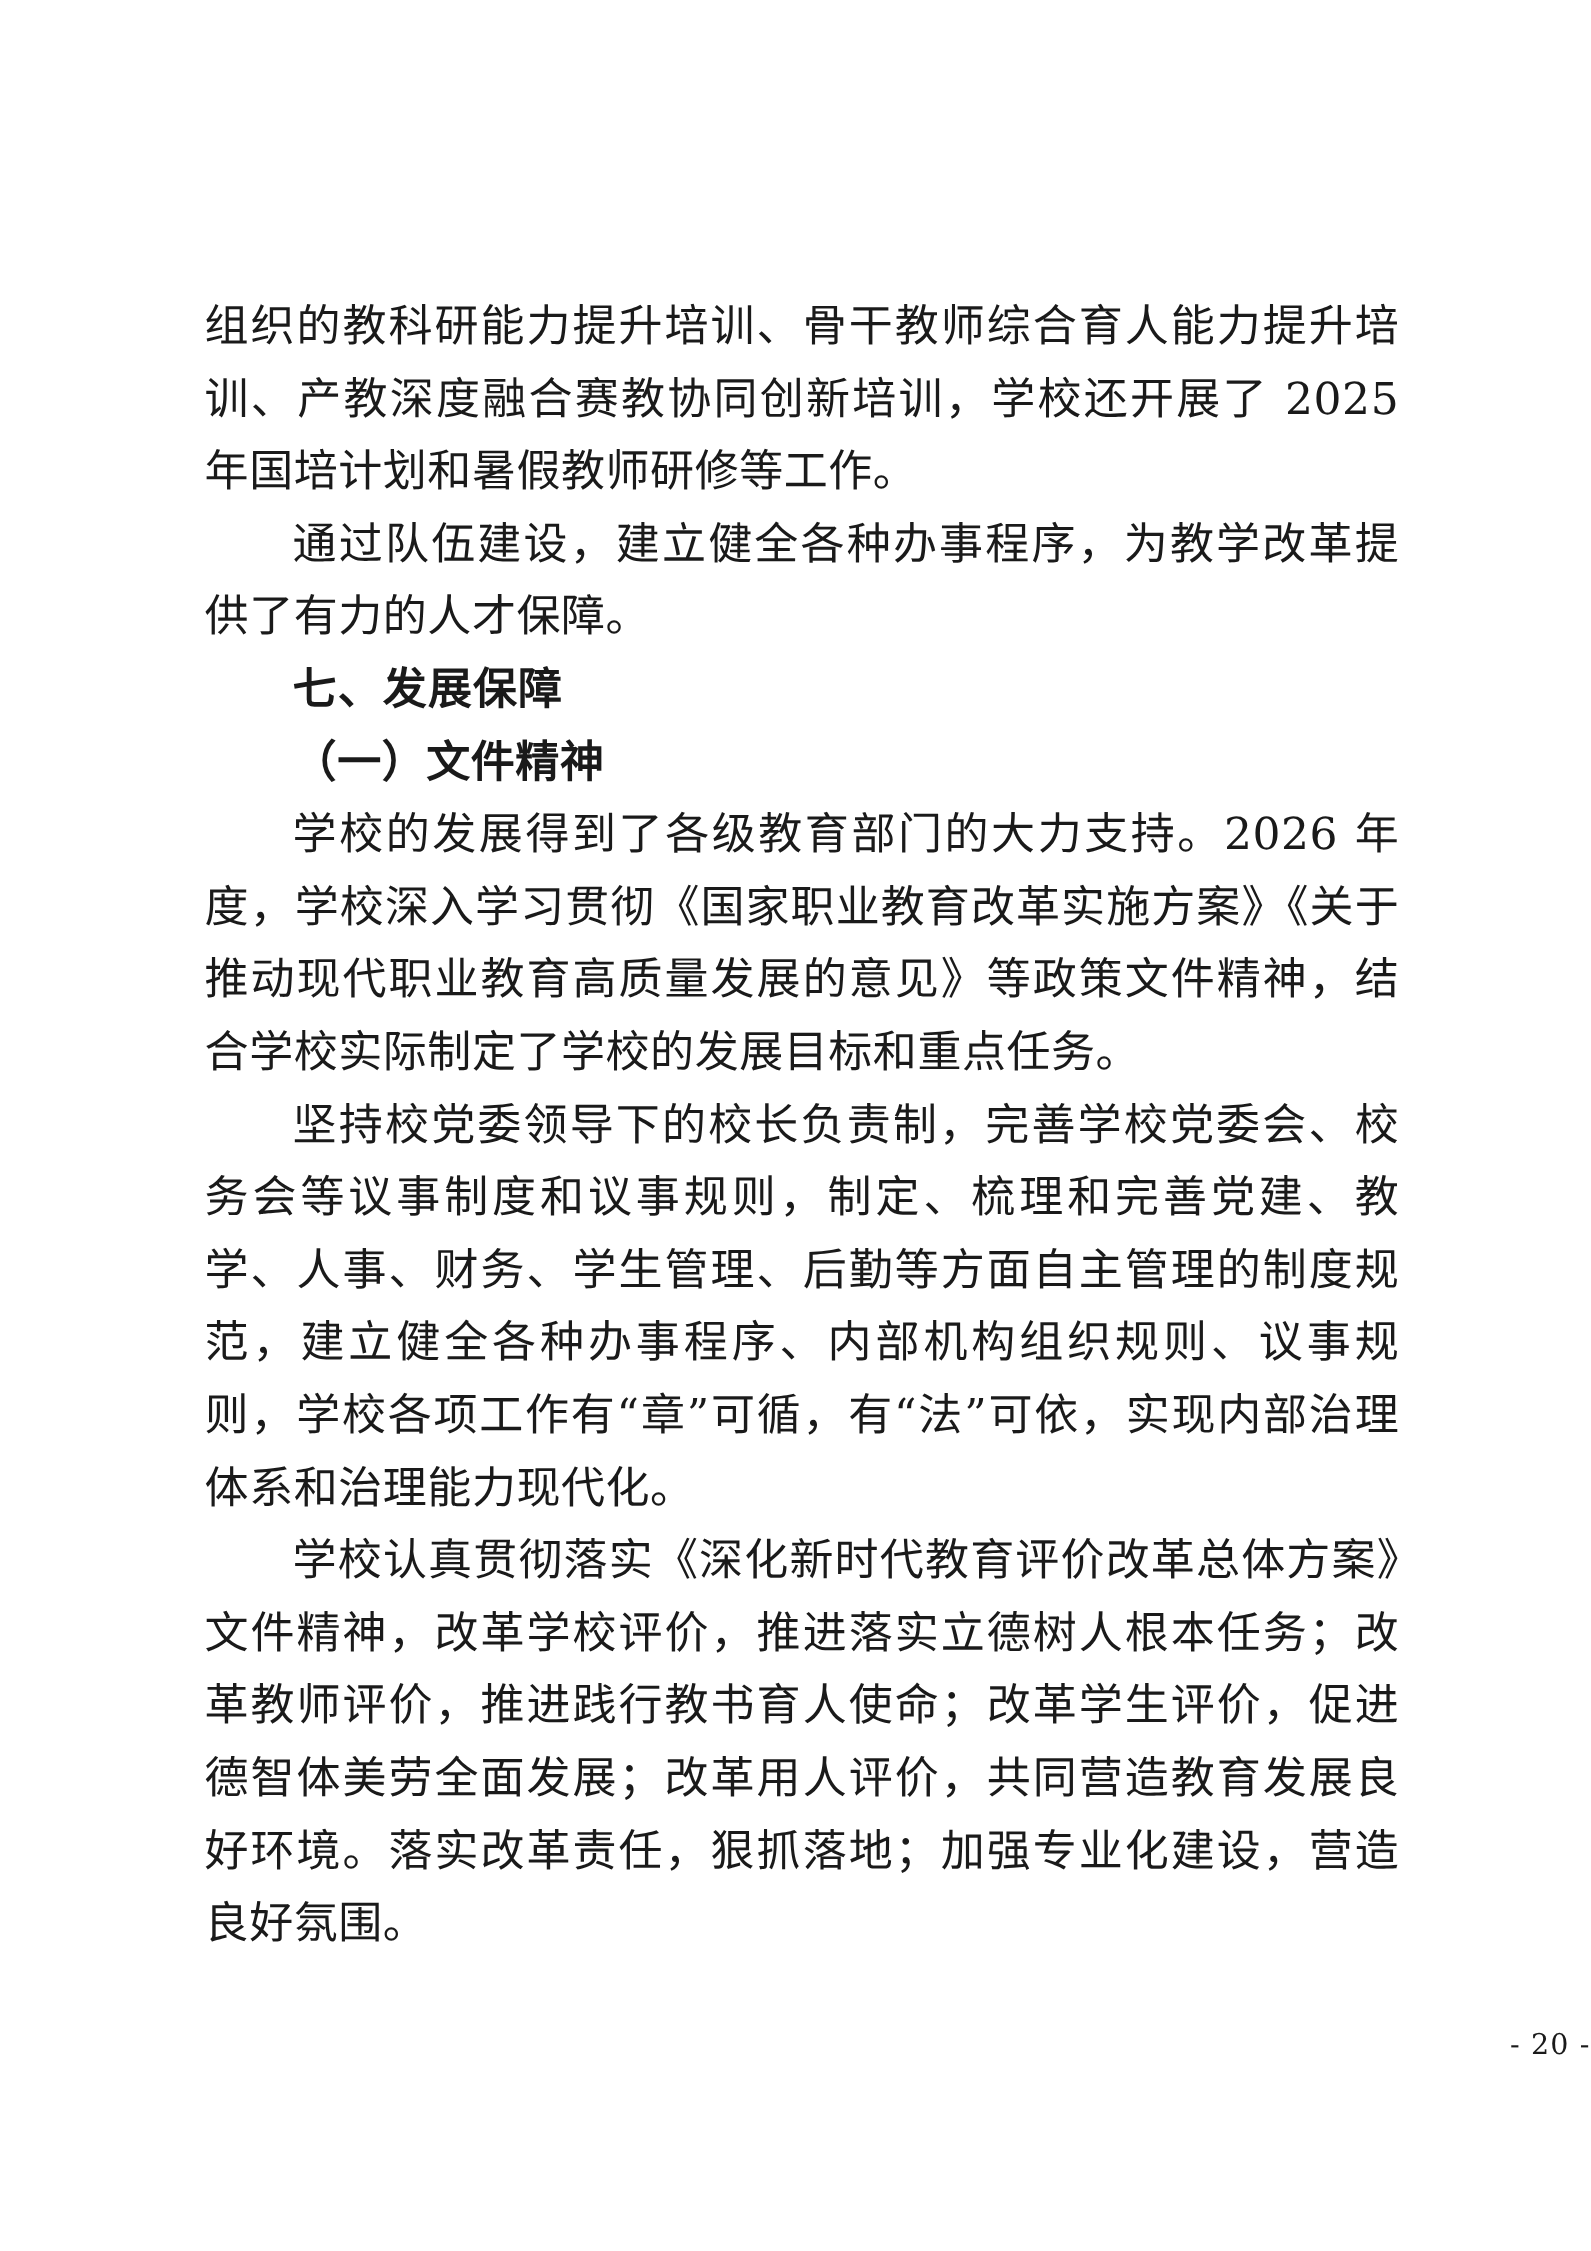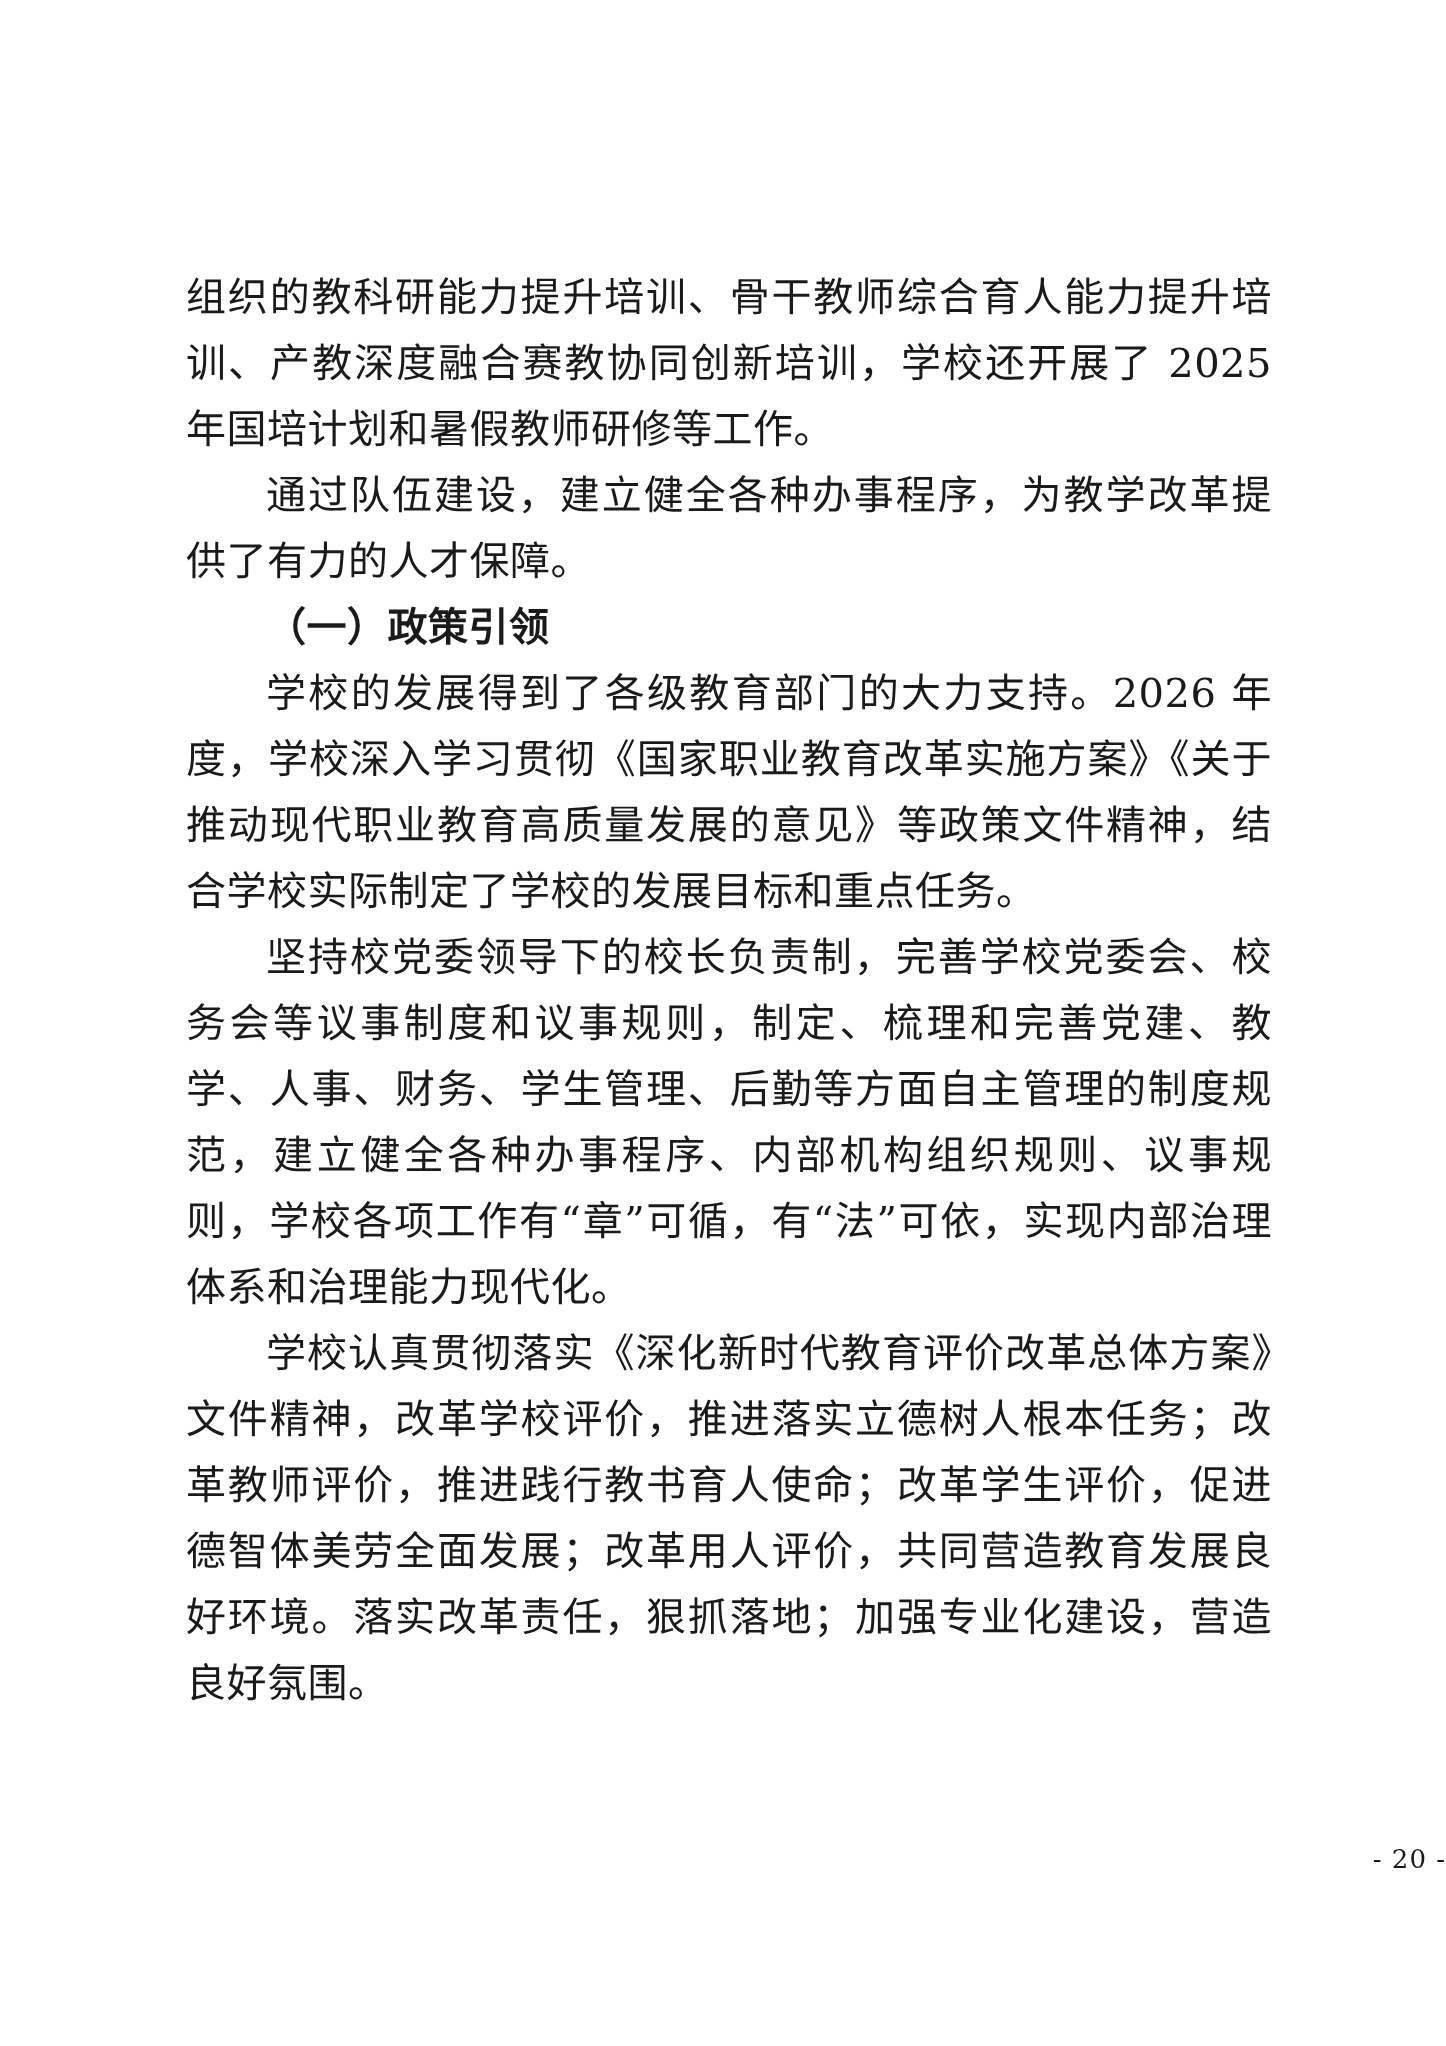--- a/index.html
+++ b/index.html
@@ -76,22 +76,23 @@
 <body>
 
 <div class="page">
 
   <div class="content">
 
     <p class="para">组织的教科研能力提升培训、骨干教师综合育人能力提升培训、产教深度融合赛教协同创新培训，学校还开展了 2025 年国培计划和暑假教师研修等工作。</p>
 
     <p class="para indent">通过队伍建设，建立健全各种办事程序，为教学改革提供了有力的人才保障。</p>
 
+    <p class="heading">七、发展保障</p>
 
-    <p class="subheading">（一）政策引领</p>
+    <p class="subheading">（一）文件精神</p>
 
     <p class="para indent">学校的发展得到了各级教育部门的大力支持。2026 年度，学校深入学习贯彻《国家职业教育改革实施方案》《关于推动现代职业教育高质量发展的意见》等政策文件精神，结合学校实际制定了学校的发展目标和重点任务。</p>
 
     <p class="para indent">坚持校党委领导下的校长负责制，完善学校党委会、校务会等议事制度和议事规则，制定、梳理和完善党建、教学、人事、财务、学生管理、后勤等方面自主管理的制度规范，建立健全各种办事程序、内部机构组织规则、议事规则，学校各项工作有“章”可循，有“法”可依，实现内部治理体系和治理能力现代化。</p>
 
     <p class="para indent">学校认真贯彻落实《深化新时代教育评价改革总体方案》文件精神，改革学校评价，推进落实立德树人根本任务；改革教师评价，推进践行教书育人使命；改革学生评价，促进德智体美劳全面发展；改革用人评价，共同营造教育发展良好环境。落实改革责任，狠抓落地；加强专业化建设，营造良好氛围。</p>
 
   </div>
 
   <div class="footer">- 20 -</div>

